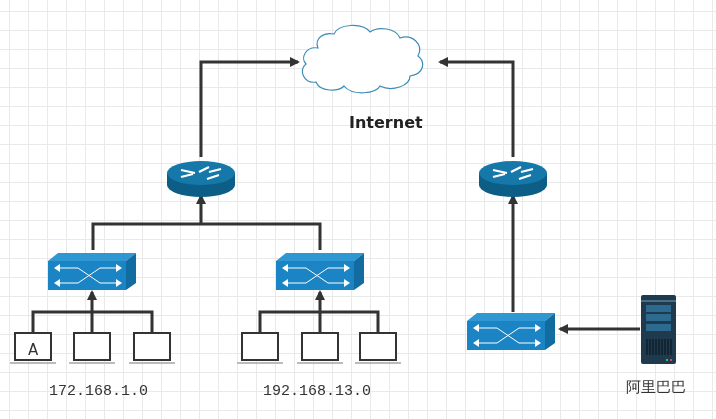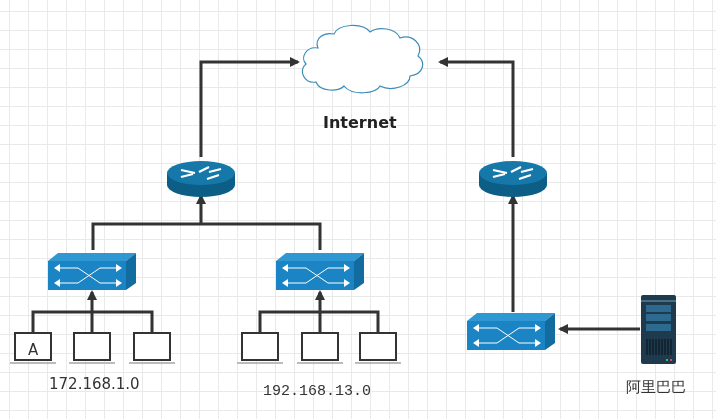--- a/index.html
+++ b/index.html
@@ -75,17 +75,17 @@
     <line x1="641" y1="301" x2="676" y2="301" stroke="#6fa6c4" stroke-width="1"></line>
     <rect x="646" y="305" width="25" height="7" fill="#2c6a8f"></rect>
     <rect x="646" y="314" width="25" height="7" fill="#2c6a8f"></rect>
     <rect x="646" y="324" width="25" height="7" fill="#2c6a8f"></rect>
     <path d="M647,339 L647,355 M650,339 L650,355 M653,339 L653,355 M656,339 L656,355 M659,339 L659,355 M662,339 L662,355 M665,339 L665,355 M668,339 L668,355 M671,339 L671,355" stroke="#0e1f2b" stroke-width="1.5"></path>
     <rect x="666" y="359" width="2" height="2" fill="#3bbf5a"></rect>
     <rect x="670" y="359" width="2" height="2" fill="#d9455a"></rect>
   </g>
 </svg>
 
-<div class="lbl lbl-bold" style="left:323px; top:113px;">Internet</div>
+<div class="lbl lbl-bold" style="left:349px; top:113px;">Internet</div>
 <div class="lbl" style="left:28px; top:341px; font-size:15px;">A</div>
-<div class="lbl" style="left:49px; top:375px;">172.168.1.0</div>
+<div class="lbl" style="left:49px; top:383px;font-family:Liberation Mono, monospace;">172.168.1.0</div>
 <div class="lbl" style="left:263px; top:383px;font-family:Liberation Mono, monospace;">192.168.13.0</div>
 <div class="lbl" style="left:626px; top:378px;">阿里巴巴</div>
 
 </body></html>

